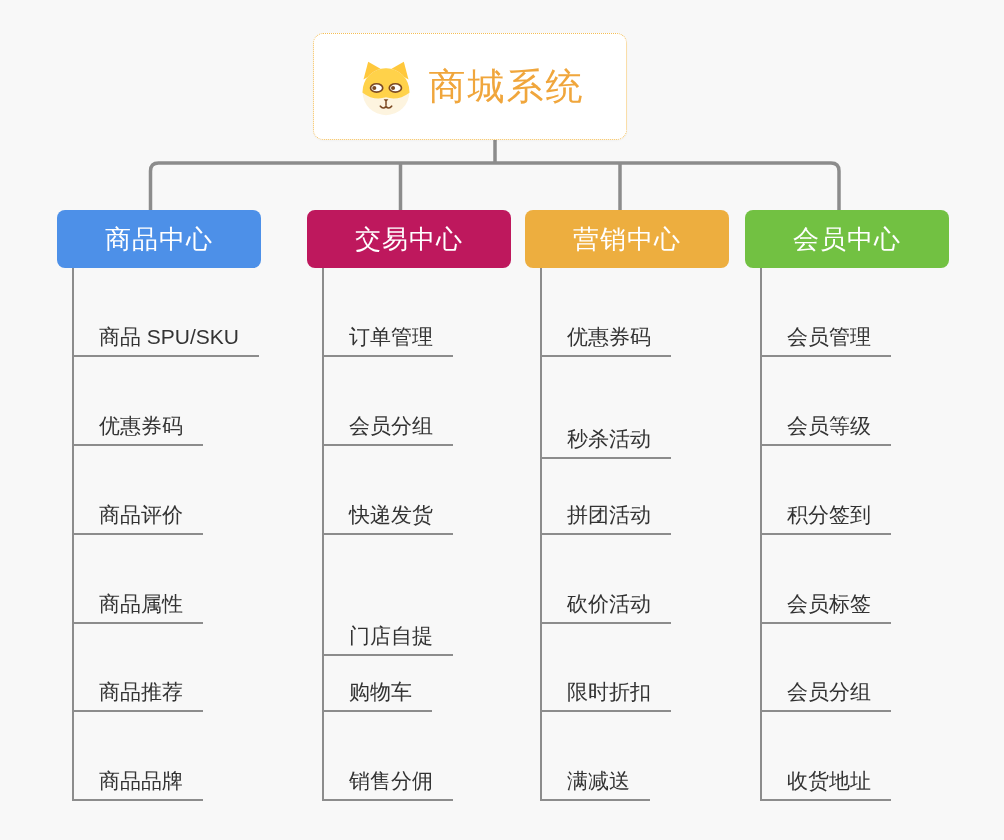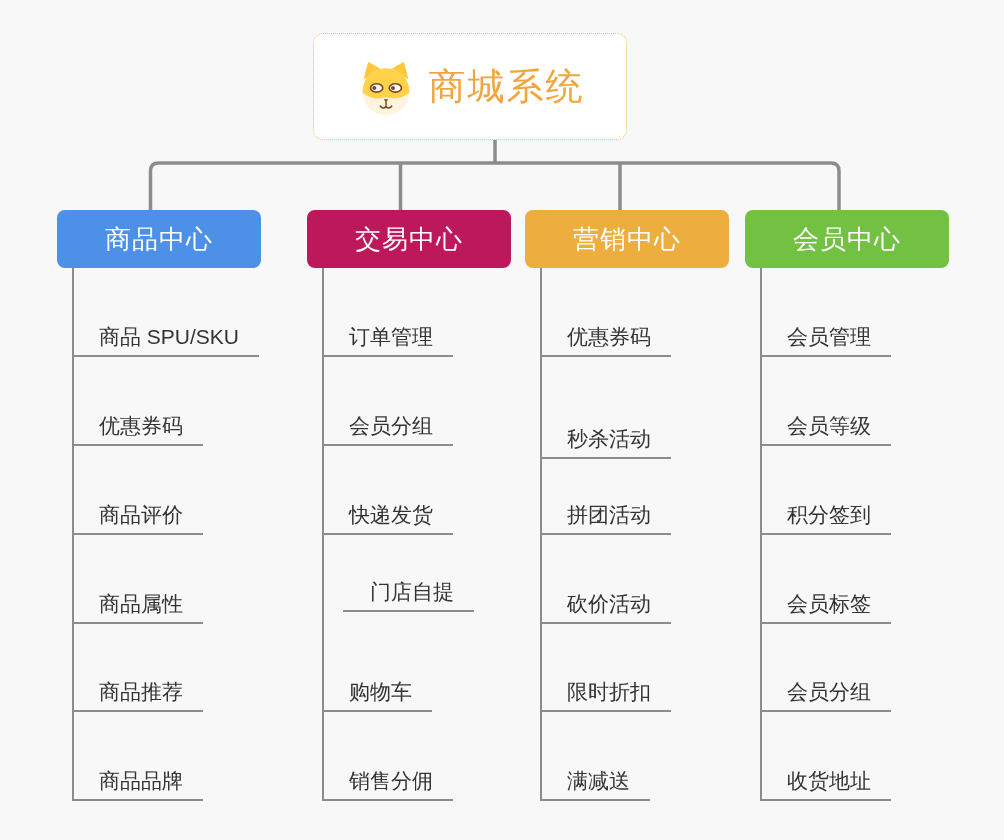--- a/index.html
+++ b/index.html
@@ -100,21 +100,21 @@
       <div class="leaf-item" style="left: 72px; top: 584px;">商品属性</div>
       <div class="leaf-item" style="left: 72px; top: 672px;">商品推荐</div>
       <div class="leaf-item" style="left: 72px; top: 761px;">商品品牌</div>
       <div class="branch-box" style="left: 307px; top: 210px; background: #be185d;">
         <span>交易中心</span>
       </div>
       <div class="rail" style="left: 322px; top: 268px; height: 531px;"></div>
       <div class="leaf-item" style="left: 322px; top: 317px;">订单管理</div>
       <div class="leaf-item" style="left: 322px; top: 406px;">会员分组</div>
       <div class="leaf-item" style="left: 322px; top: 495px;">快递发货</div>
-      <div class="leaf-item" style="left: 322px; top: 572px; margin-left: 21px;">门店自提</div>
+      <div class="leaf-item" style="left: 322px; top: 616px;">门店自提</div>
       <div class="leaf-item" style="left: 322px; top: 672px;">购物车</div>
       <div class="leaf-item" style="left: 322px; top: 761px;">销售分佣</div>
       <div class="branch-box" style="left: 525px; top: 210px; background: rgb(237, 174, 63);">
         <span>营销中心</span>
       </div>
       <div class="rail" style="left: 540px; top: 268px; height: 531px;"></div>
       <div class="leaf-item" style="left: 540px; top: 317px;">优惠券码</div>
       <div class="leaf-item" style="left: 540px; top: 419px;">秒杀活动</div>
       <div class="leaf-item" style="left: 540px; top: 495px;">拼团活动</div>
       <div class="leaf-item" style="left: 540px; top: 584px;">砍价活动</div>

